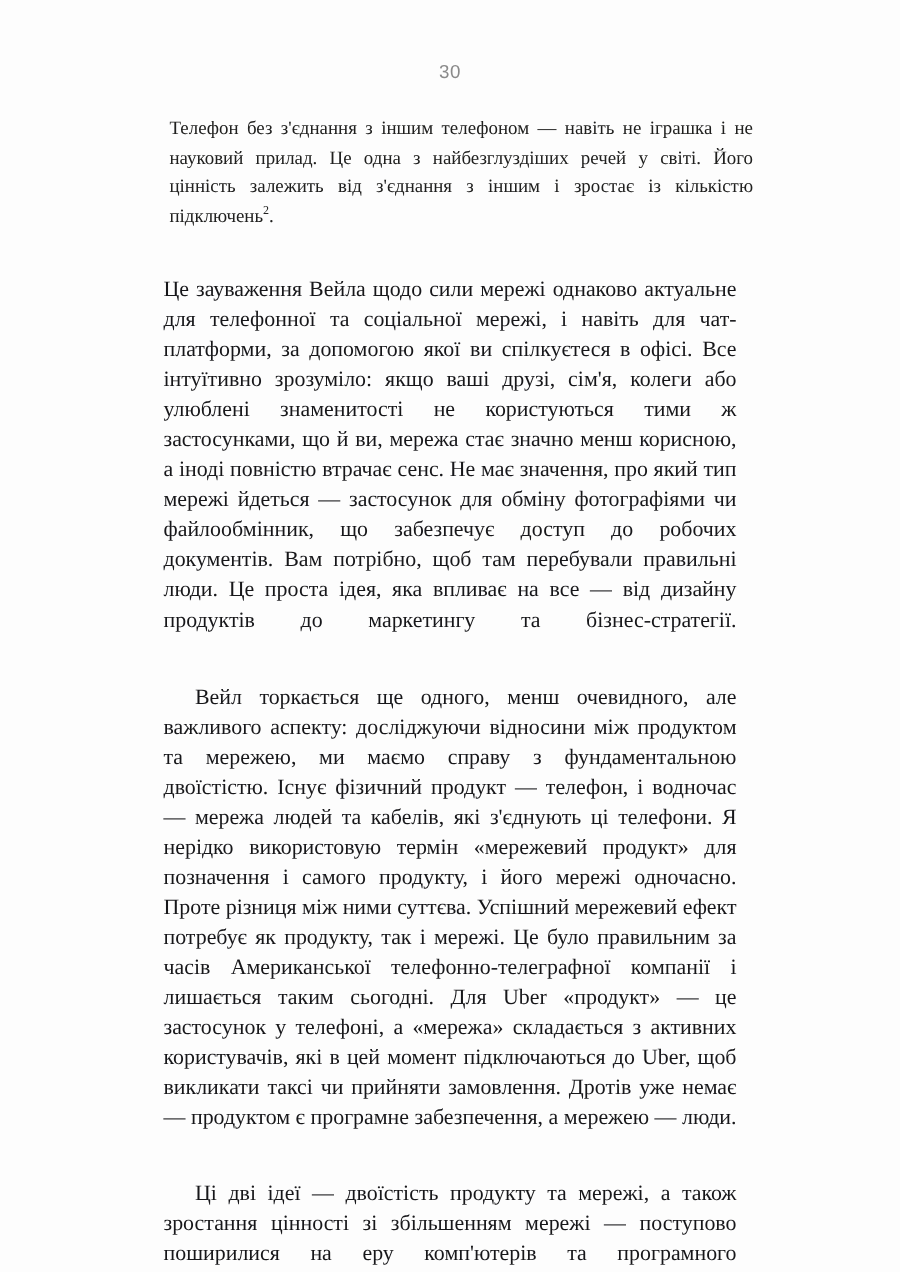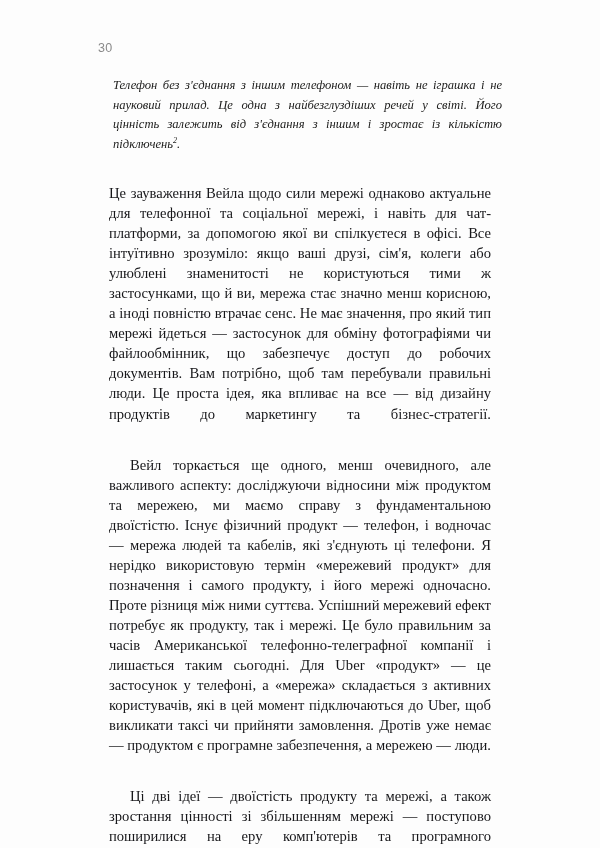--- a/index.html
+++ b/index.html
@@ -24,21 +24,21 @@
   }
 
   
   .running-head {
     position: absolute;
     top: 41px;
     left: 98px;
     width: 404px;
     display: flex;
     align-items: baseline;
-    justify-content: flex-start;
+    justify-content: center;
     color: #8a8a8a;
     font-size: 12.5px;
   }
   .folio {
     font-family: "Liberation Sans", "DejaVu Sans", sans-serif;
     font-size: 12.5px;
     letter-spacing: 0.3px;
     color: #8a8a8a;
   }
   .head-title {
@@ -49,21 +49,20 @@
     letter-spacing: 0.1px;
     white-space: pre;
   }
 
   
   .epigraph {
     position: absolute;
     top: 76px;
     left: 113px;
     width: 389px;
-    font-style: italic;
     font-size: 12.6px;
     line-height: 19.6px;
     text-align: justify;
     color: #20201f;
     hyphens: none;
   }
   .epigraph sup {
     font-size: 8px;
     vertical-align: super;
     line-height: 0;

